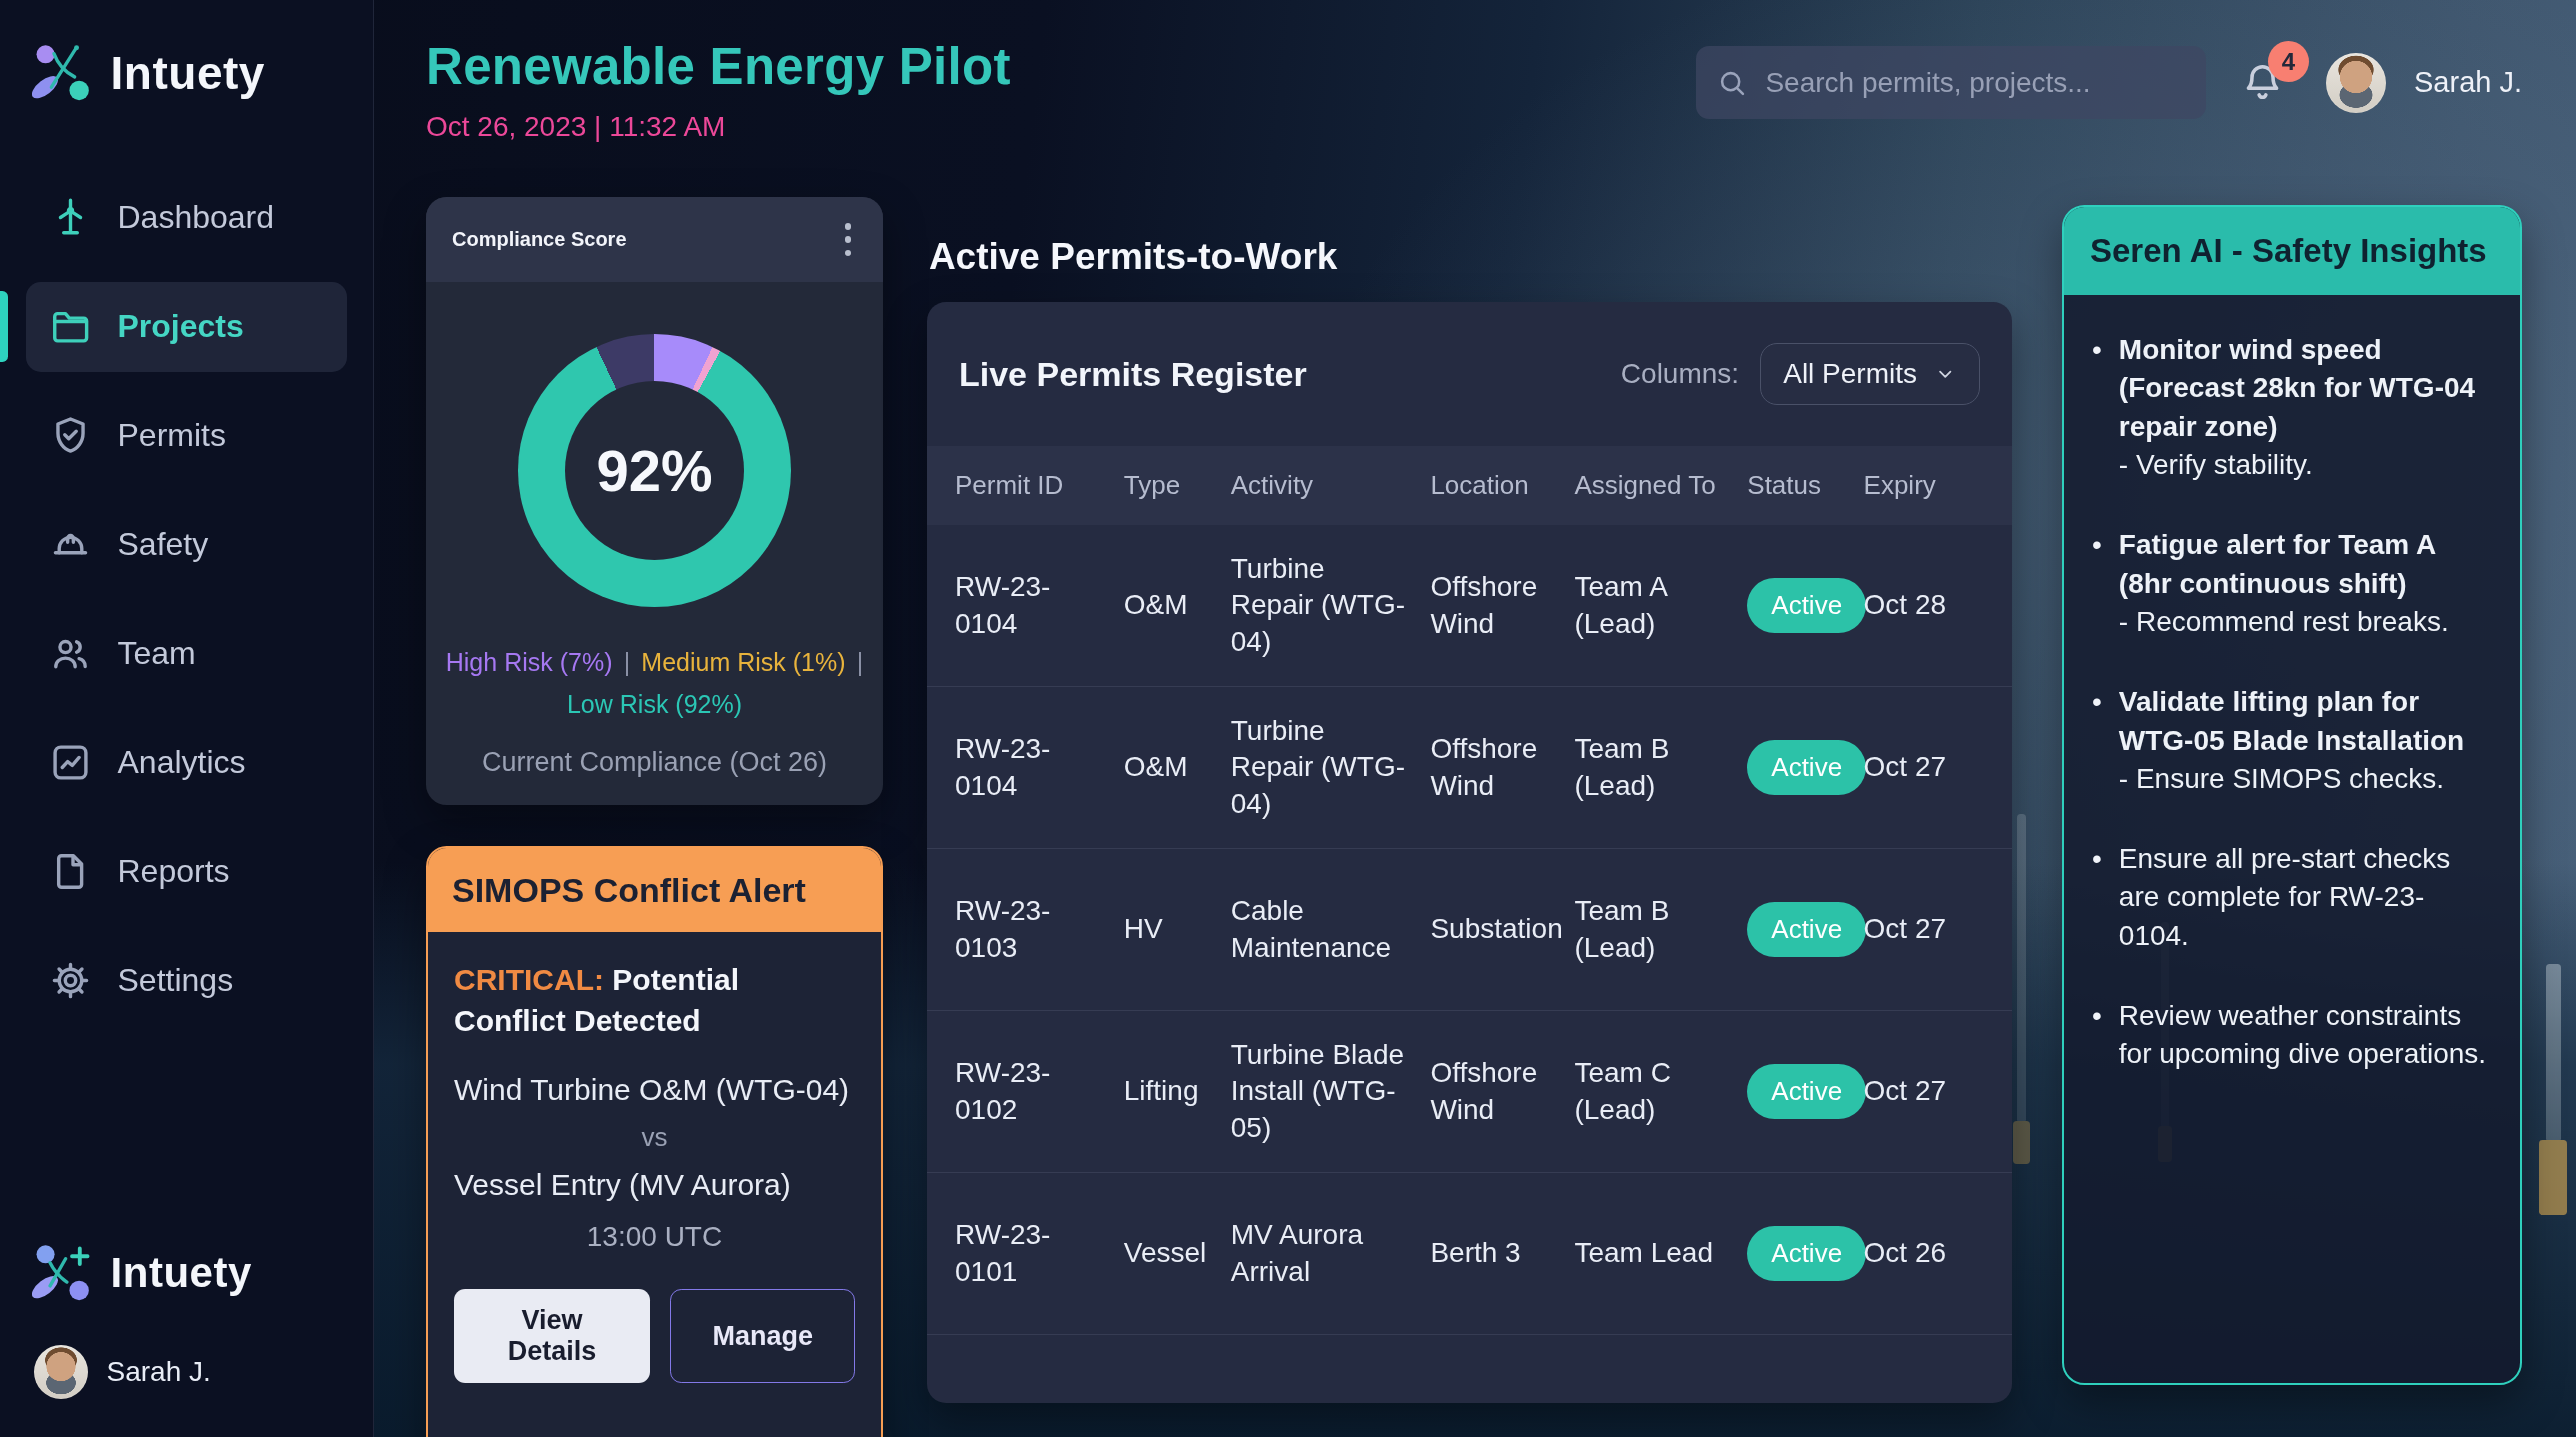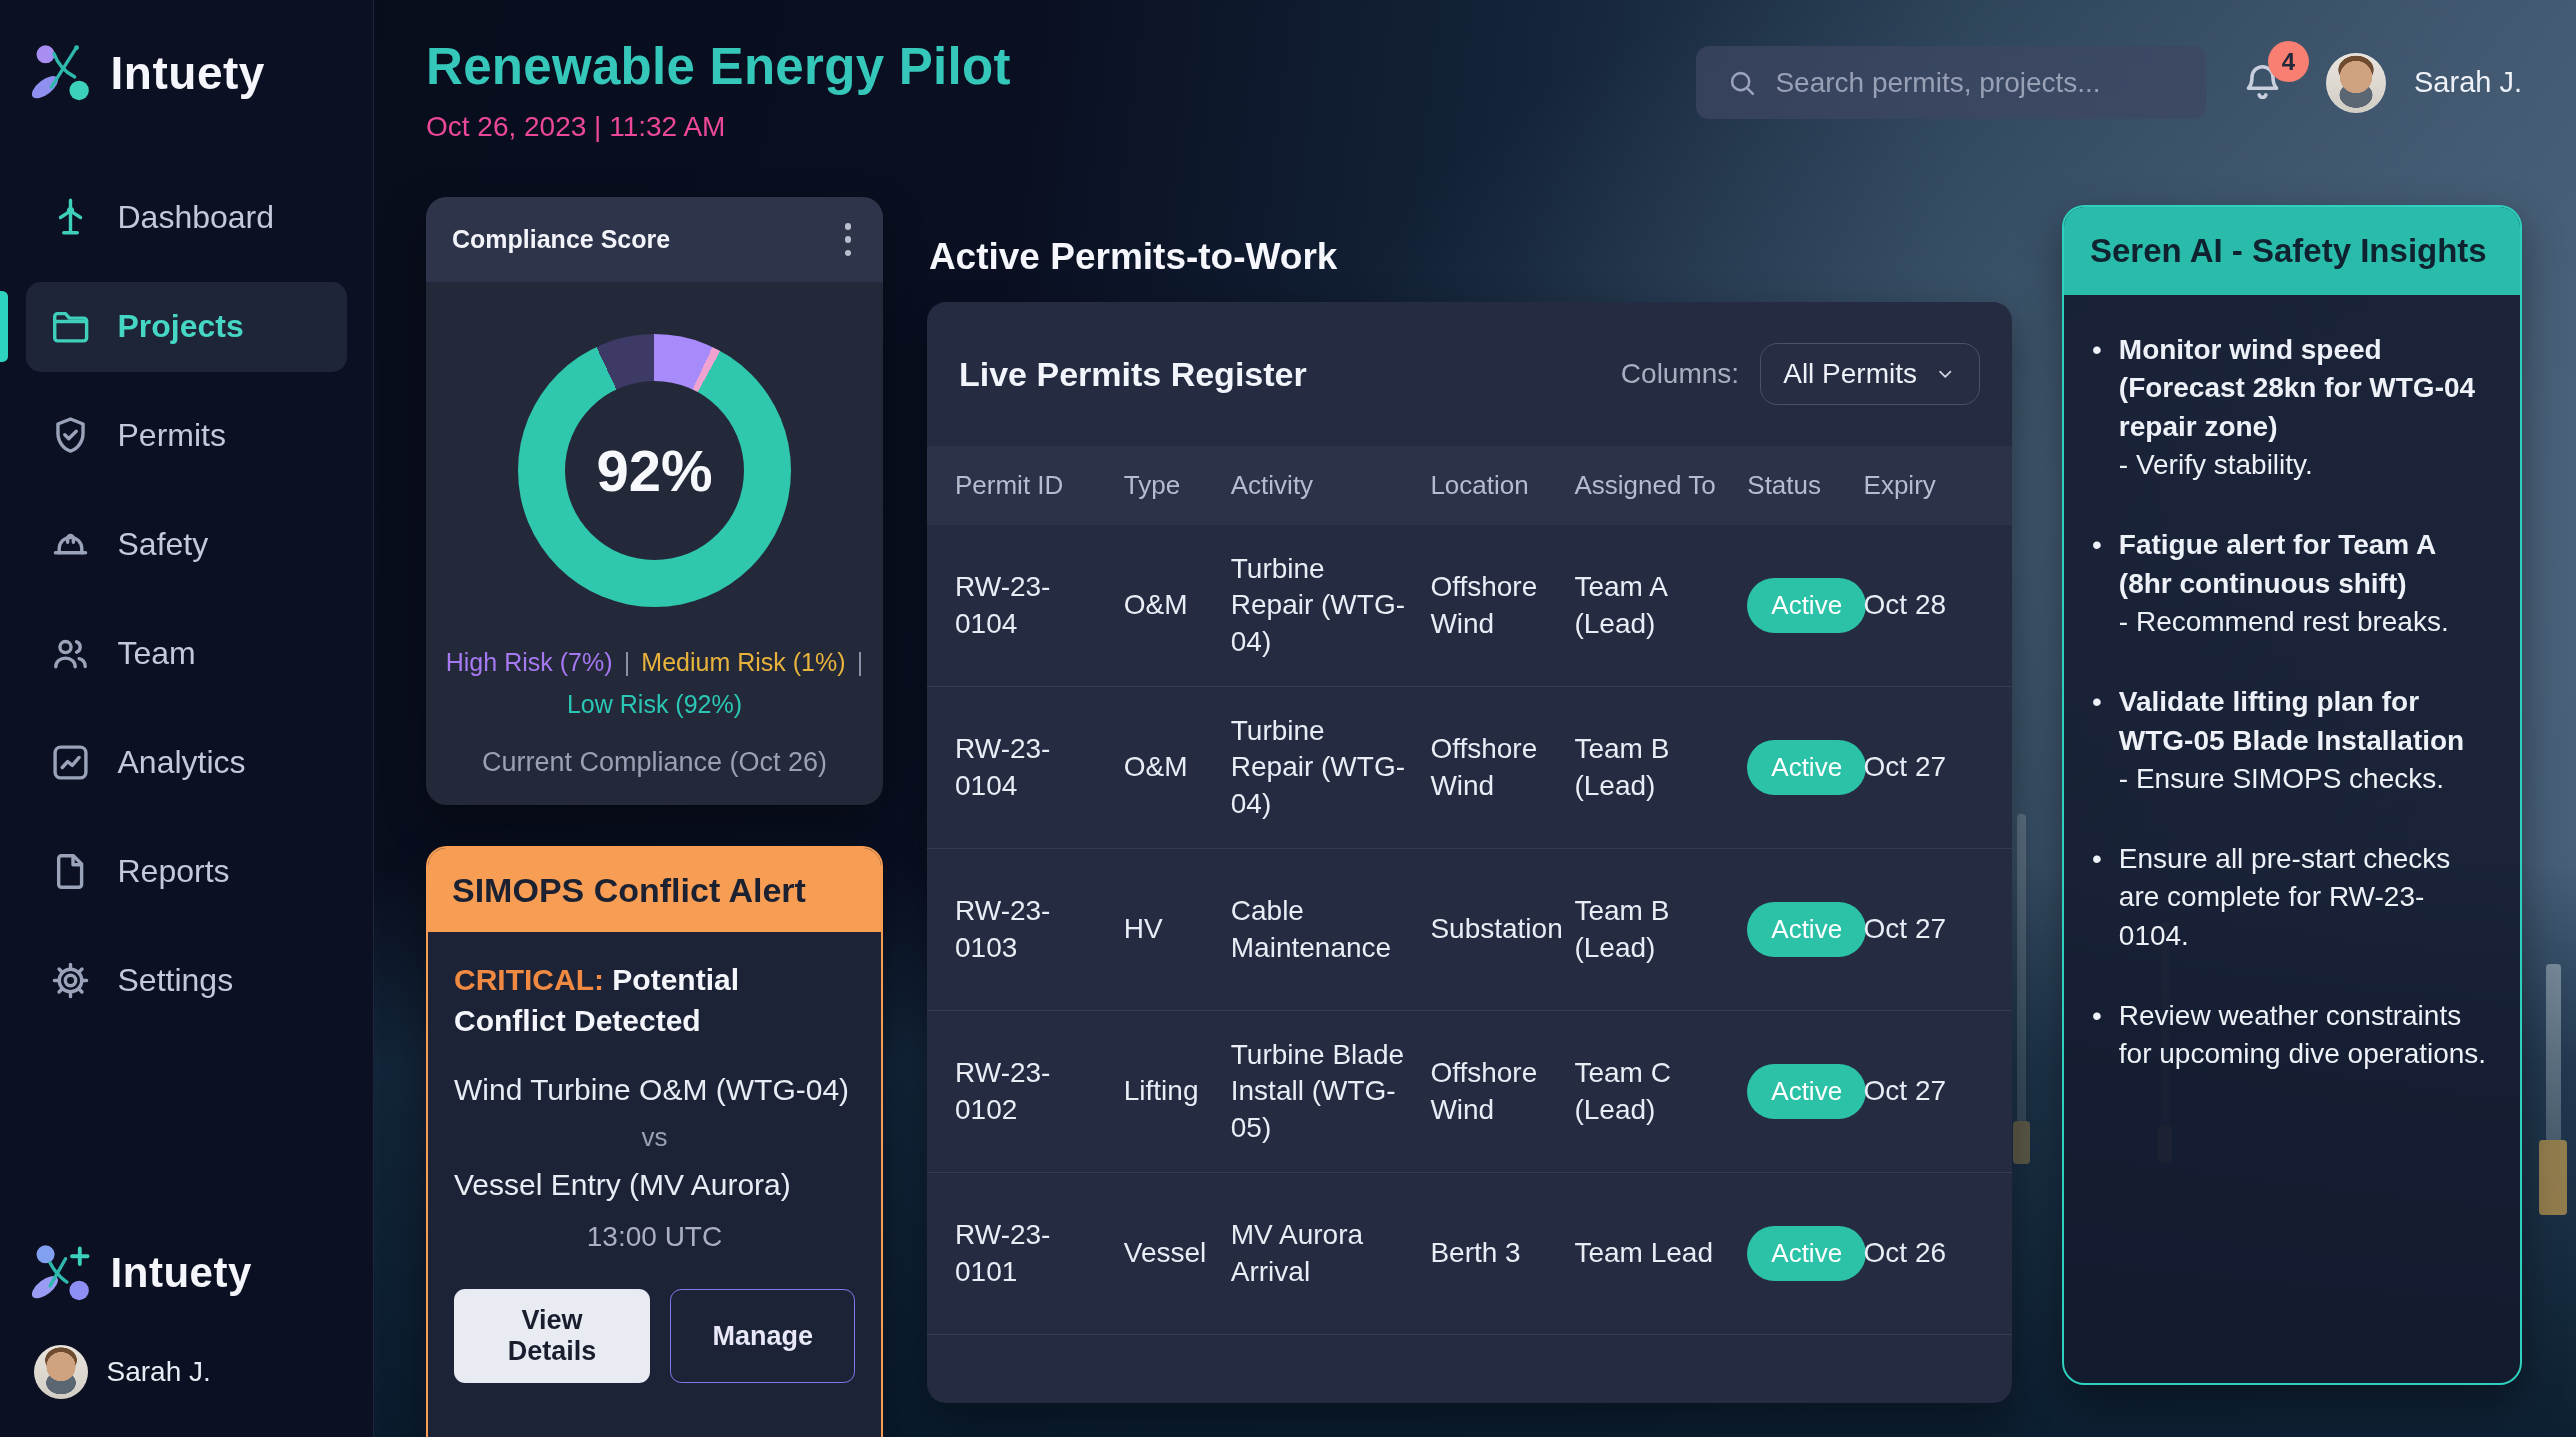--- a/index.html
+++ b/index.html
@@ -64,21 +64,21 @@
 
   
   .main { flex:1; display:flex; flex-direction:column; }
   .topbar { display:flex; justify-content:space-between; align-items:flex-start; padding:37px 54px 0 52px; }
   .page-title { font-size:51px; font-weight:700; color:#35c7ba; letter-spacing:0.3px; }
   .page-date { font-size:28px; color:#ec4899; margin-top:15px; }
   .topbar-right { display:flex; align-items:center; gap:28px; margin-top:9.4px; }
   .search-box {
     width:510px; height:73px; border-radius:13px;
     background:rgba(62,70,98,0.72);
-    display:flex; align-items:center; gap:17px; padding:0 30px;
+    display:flex; align-items:center; gap:17px; padding:0 20px;
   }
   .search-box .icon { width:32px; height:32px; color:#9aa3bb; flex:none; }
   .search-box .icon svg { width:100%; height:100%; }
   .search-box input {
     flex:1; background:transparent; border:none; outline:none;
     font-family:"Liberation Sans", sans-serif; font-size:28px; color:#dfe3ee;
   }
   .search-box input::placeholder { color:#98a0b6; }
   .bell-wrap { position:relative; margin-left:5.6px; cursor:pointer; }
   .bell-wrap .icon { width:45px; height:45px; color:#c9cfdd; display:block; }
@@ -100,21 +100,21 @@
   .col-right { width:460px; flex:none; margin-left:50px; }
 
   .card-shadow { box-shadow:0 17px 41px rgba(0,0,0,0.38); }
 
   
   .compliance-card { height:608px; border-radius:20.6px; background:#232939; overflow:hidden; }
   .compliance-head {
     background:#2e3449; padding:20.6px 26px;
     display:flex; justify-content:space-between; align-items:center;
   }
-  .compliance-title { font-size:25px; font-weight:700; color:#f2f4fa; }
+  .compliance-title { font-size:20px; font-weight:700; color:#f2f4fa; }
   .kebab { display:flex; flex-direction:column; gap:6.6px; padding:5.6px; cursor:pointer; }
   .kebab i { width:6.6px; height:6.6px; border-radius:50%; background:#b9bfce; }
   .donut-wrap { position:relative; width:273px; height:273px; margin:52px auto 0; }
   .donut { width:100%; height:100%; border-radius:50%; }
   .donut-hole {
     position:absolute; inset:47px; border-radius:50%; background:#232939;
     display:flex; align-items:center; justify-content:center;
   }
   .donut-score { font-size:58px; font-weight:700; color:#f6f8fc; }
   .legend {

